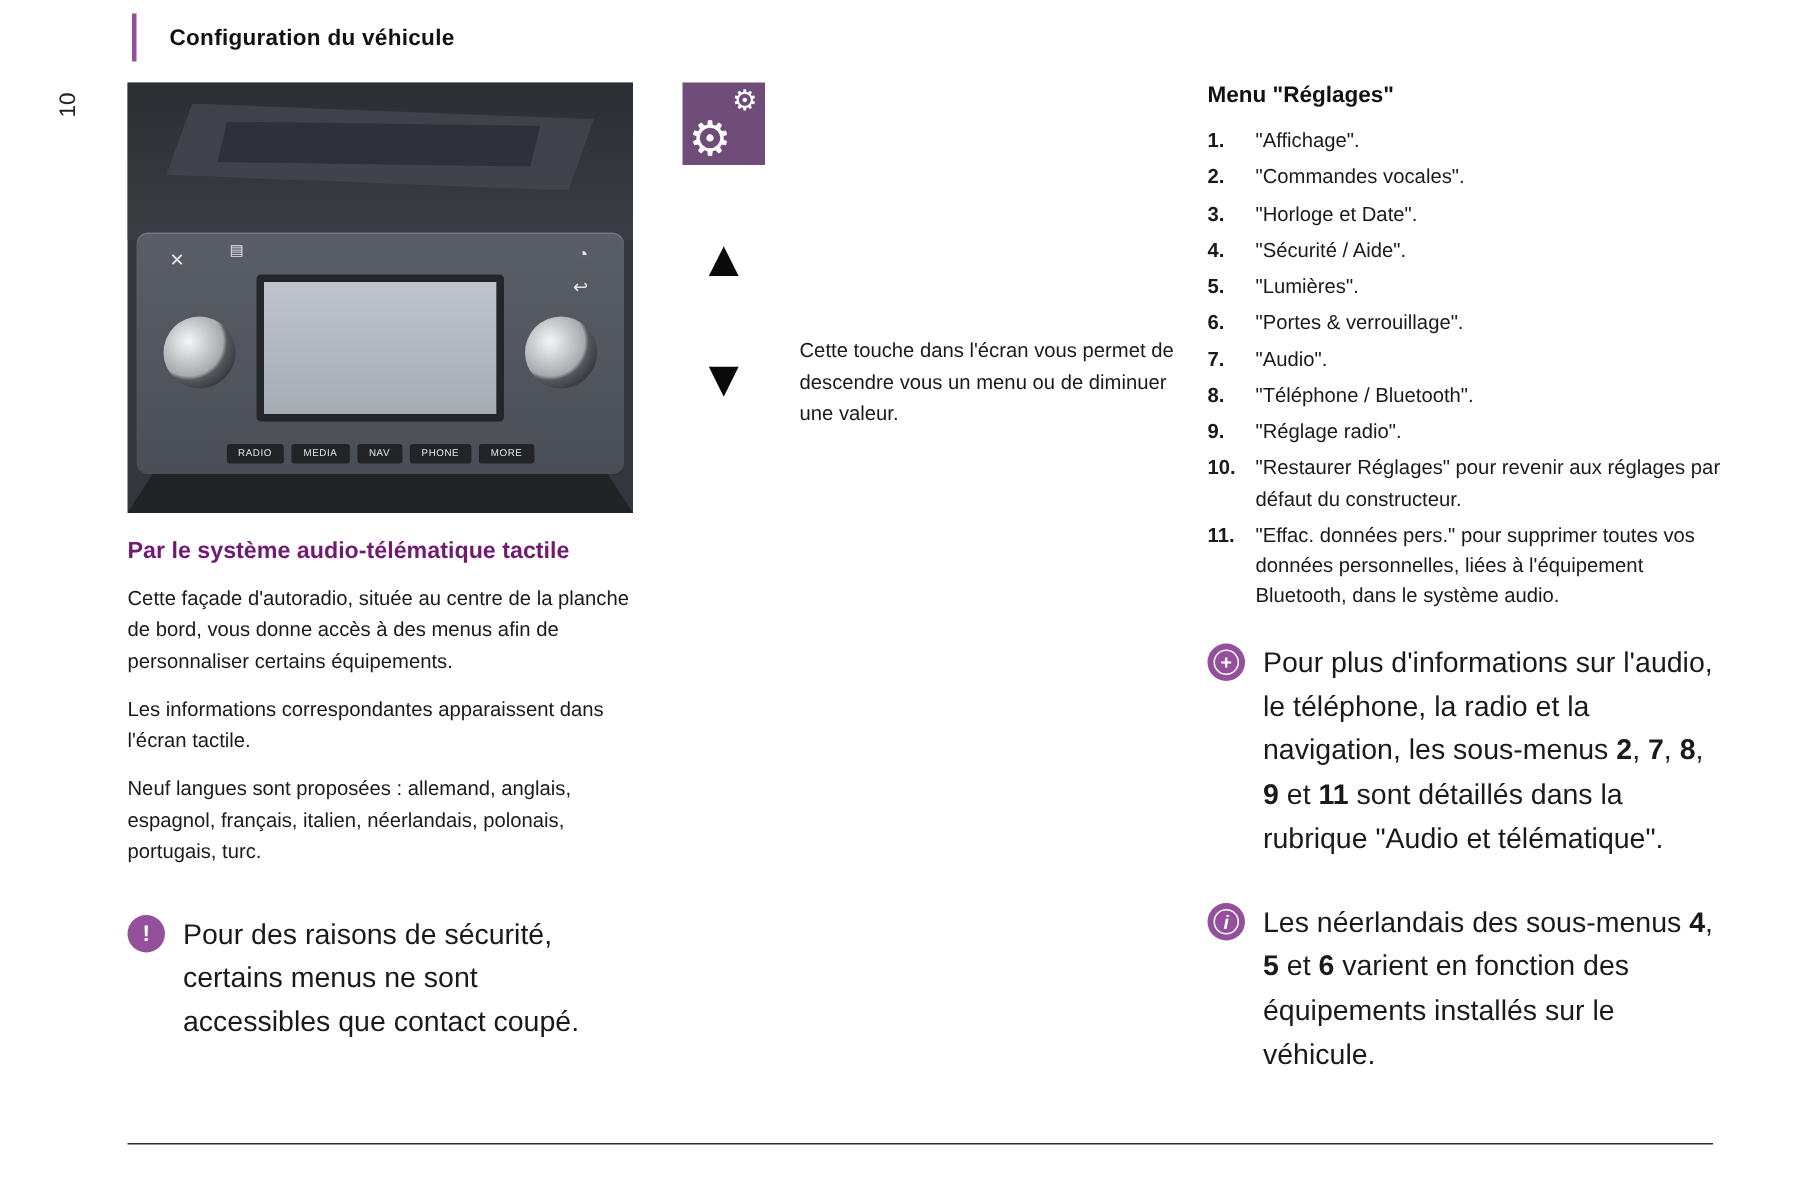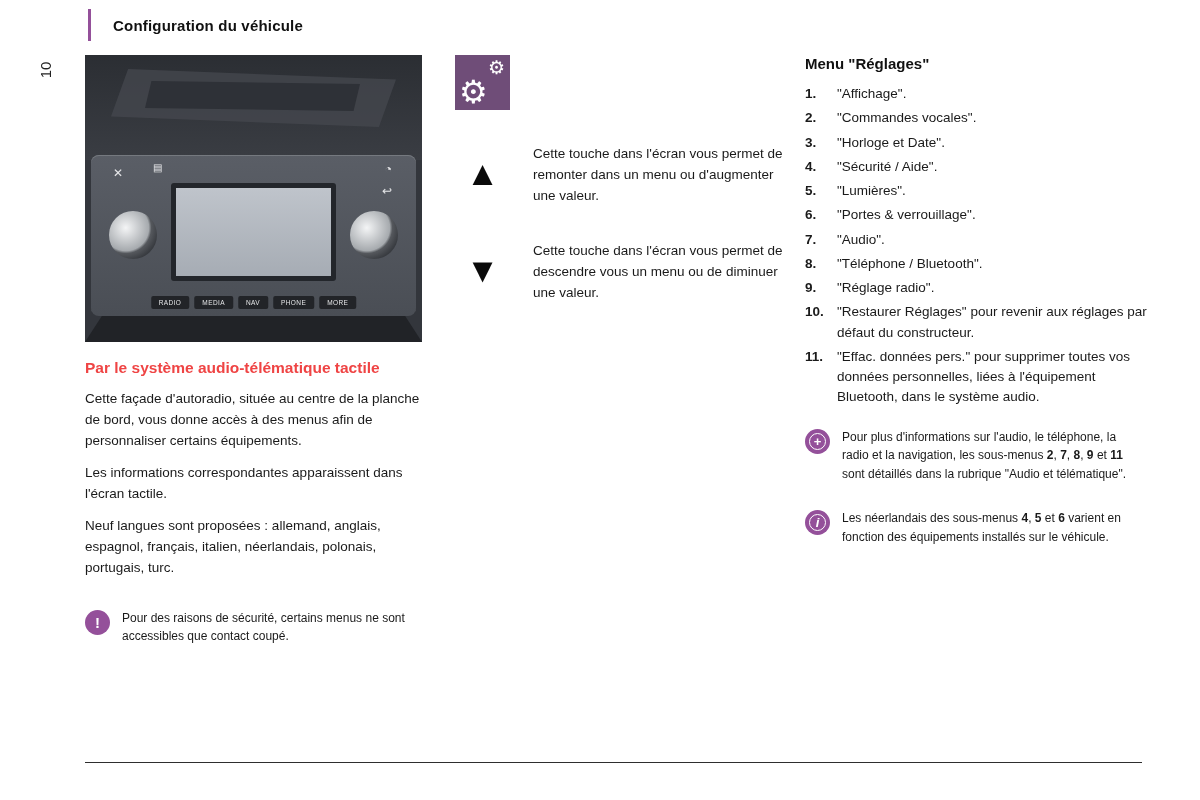--- a/index.html
+++ b/index.html
@@ -38,32 +38,32 @@
     background:radial-gradient(circle at 35% 35%,#f4f5f6,#a6aaae 52%,#55585d 58%,#393c41 75%,#2a2c30);}
   .knob.left{left:18px;}
   .knob.right{right:18px;}
   .glyph{position:absolute;color:#e6e7e9;font-size:12px;line-height:1;}
   .btnrow{position:absolute;bottom:7px;left:50%;transform:translateX(-50%);display:flex;gap:5px;}
   .rbtn{background:#222428;color:#e4e5e7;font-size:6.5px;padding:3px 8px;border-radius:2px;
     letter-spacing:.4px;white-space:nowrap;}
   .base{position:absolute;bottom:0;left:0;right:0;height:26px;background:#212327;
     clip-path:polygon(5% 0,95% 0,100% 100%,0 100%);}
 
-  .section-title{font-size:15.5px;font-weight:bold;line-height:1.3;margin:16px 0 11px;color:#ef4444;width:320px;}
+  .section-title{font-size:15.5px;font-weight:bold;line-height:1.3;margin:16px 0 11px;color:#701a75;width:320px;}
   .body-p{font-size:13.5px;line-height:1.55;margin:11px 0 8px;width:337px;}
 
   .note{display:flex;gap:12px;align-items:flex-start;}
   .note-left{margin-top:30px;width:330px;}
   .icon-circle{flex:0 0 25px;width:25px;height:25px;border-radius:50%;background:var(--accent);
     color:#fff;display:flex;align-items:center;justify-content:center;
     font-weight:bold;font-size:15px;line-height:1;margin-top:1px;}
   .icon-circle.ring{font-size:13px;}
   .icon-circle .inner-ring{width:17px;height:17px;border-radius:50%;border:1.4px solid #fff;
     display:flex;align-items:center;justify-content:center;font-size:13px;font-weight:bold;color:#fff;}
-  .note-text{font-size:12px;line-height:1.55;flex:1;}
+  .note-text{font-size:19px;line-height:1.55;flex:1;}
 
   
   .col-mid{position:absolute;left:455px;top:55px;width:332px;}
   .mid-row{display:flex;gap:23px;margin-bottom:34px;}
   .mid-icon{flex:0 0 55px;display:flex;justify-content:center;align-items:flex-start;}
   .gear-box{width:55px;height:55px;background:var(--accent-deep);position:relative;color:#fff;}
   .gear-big{position:absolute;left:4px;bottom:2px;font-size:32px;line-height:1;}
   .gear-small{position:absolute;right:5px;top:3px;font-size:19px;line-height:1;}
   .tri{font-size:34px;line-height:1;color:#0a0a0a;margin-top:12px;}
   .mid-text{font-size:13.5px;line-height:1.55;width:252px;}
@@ -138,21 +138,20 @@
           <span class="gear-big">⚙</span>
           <span class="gear-small">⚙</span>
         </div>
       </div>
     </div>
 
     <div class="mid-row">
       <div class="mid-icon">
         <span class="tri">▲</span>
       </div>
-      <div class="mid-text">Cette touche dans l'écran vous permet de remonter dans un menu ou d'augmenter une valeur.</div>
     </div>
 
     <div class="mid-row">
       <div class="mid-icon">
         <span class="tri">▼</span>
       </div>
       <div class="mid-text">Cette touche dans l'écran vous permet de descendre vous un menu ou de diminuer une valeur.</div>
     </div>
   </div>
 

